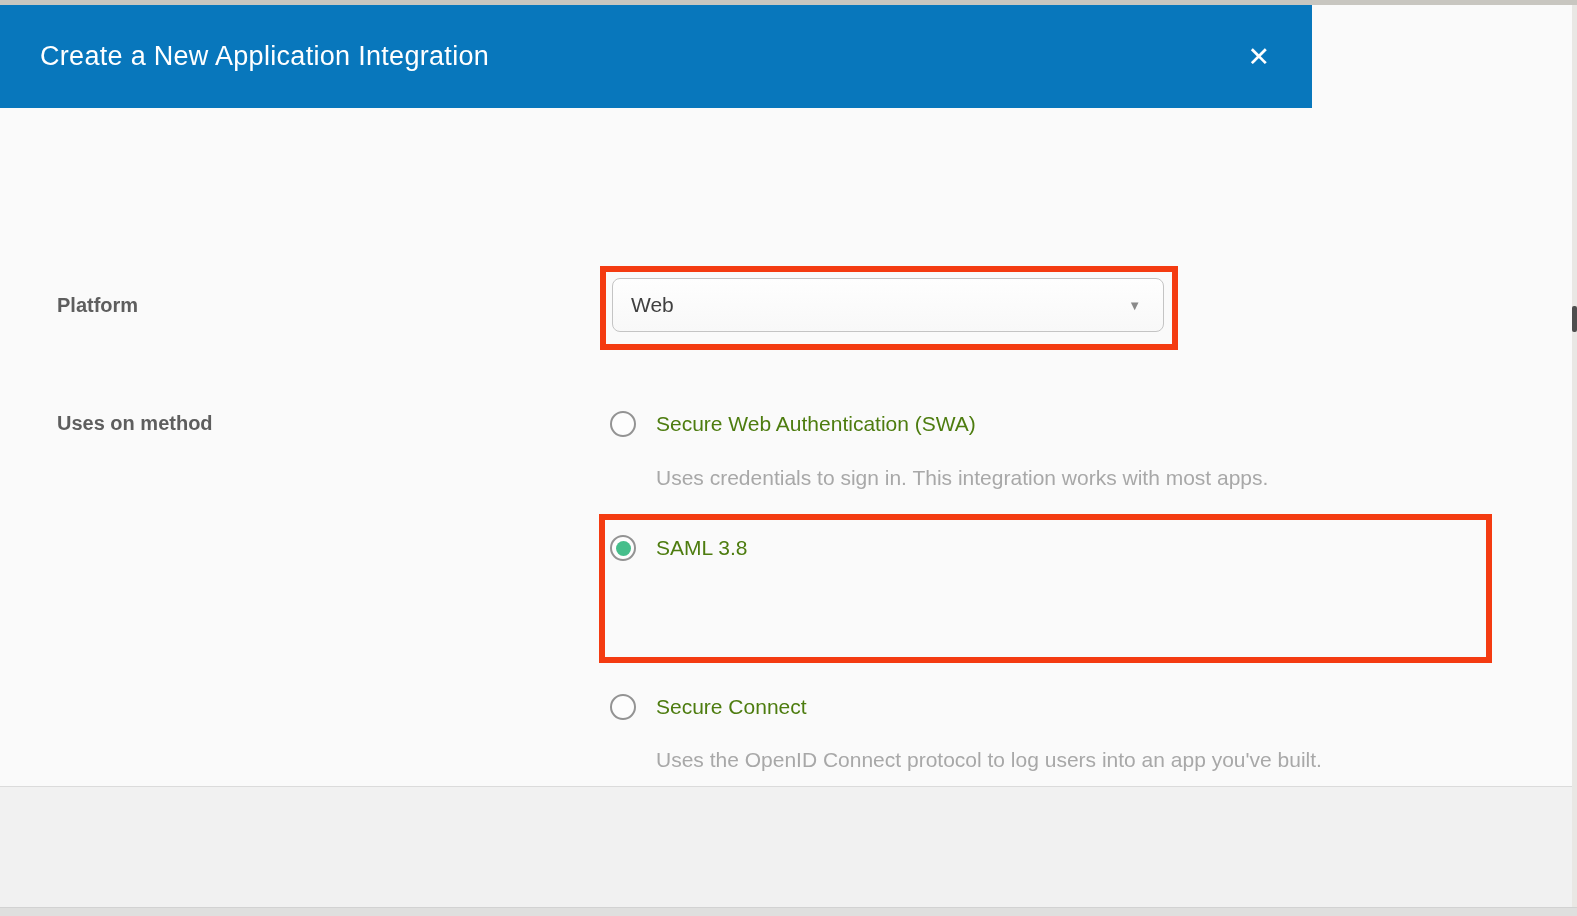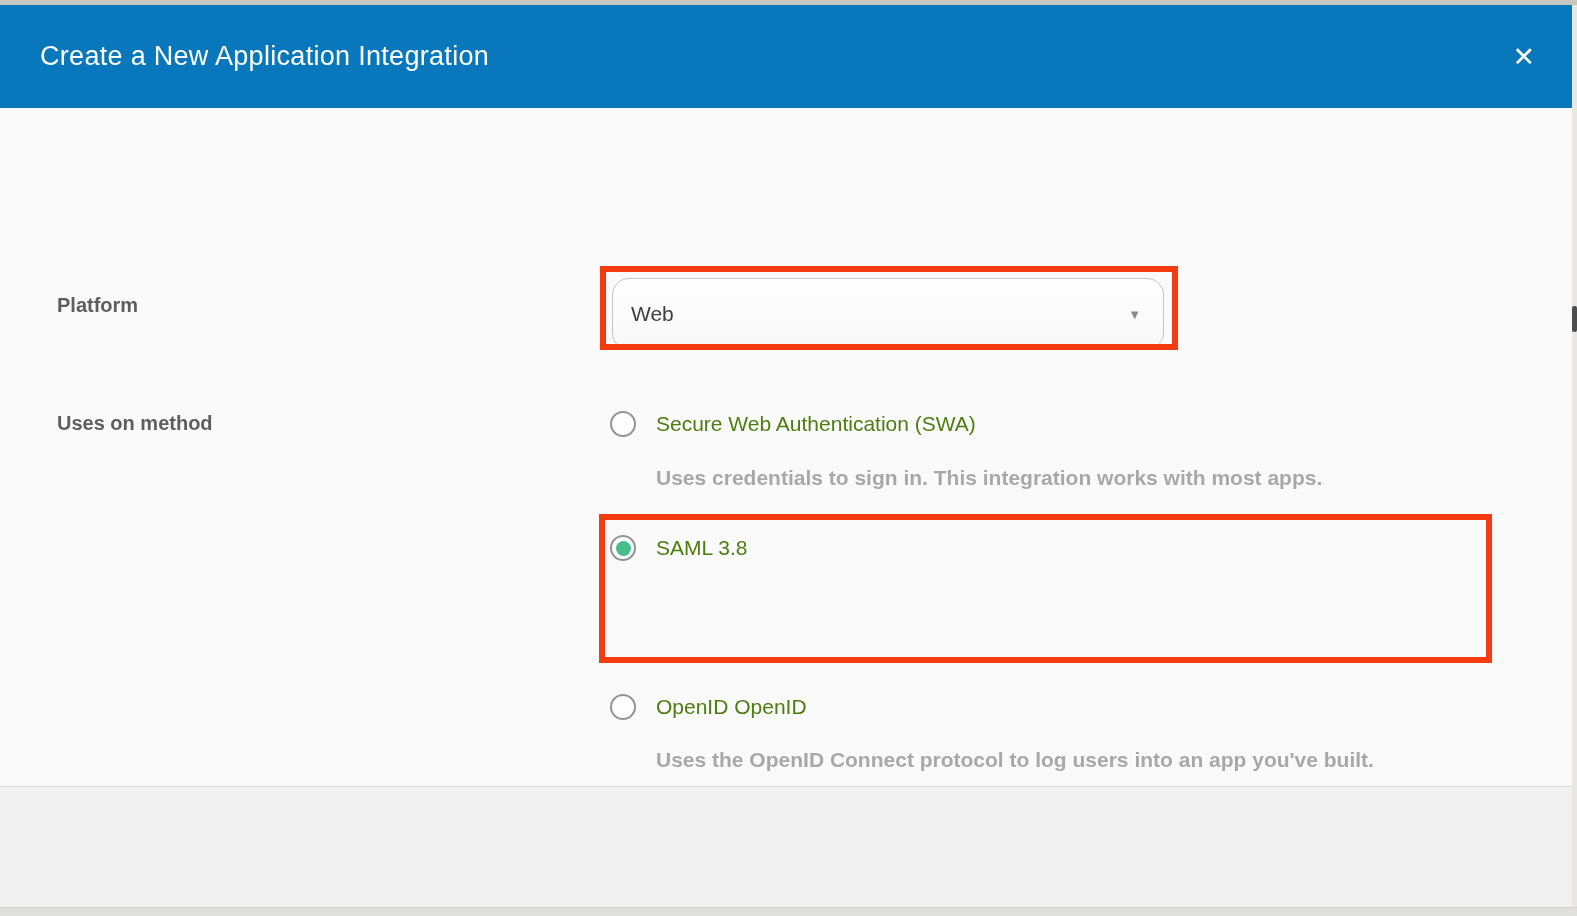--- a/index.html
+++ b/index.html
@@ -6,52 +6,52 @@
   body{font-family:"Liberation Sans","DejaVu Sans",sans-serif;}
   .screen{position:relative;width:1577px;height:916px;background:#FAFAFA;overflow:hidden;}
 
   
   .top-strip{position:absolute;left:0;top:0;width:1577px;height:5px;background:#C8C6C0;}
   .bottom-strip{position:absolute;left:0;top:907px;width:1577px;height:9px;background:#DFDFDE;border-top:1px solid #D2D2D2;}
   .right-strip{position:absolute;left:1572px;top:5px;width:5px;height:902px;background:#E9E7E4;}
   .scroll-thumb{position:absolute;left:1572px;top:306px;width:5px;height:26px;background:#4E4E4E;border-radius:2px;}
 
   
-  .header{position:absolute;left:0;top:5px;width:1577px;height:103px;background:#0877BC;}
+  .header{position:absolute;left:0;top:5px;width:1312px;height:103px;background:#0877BC;}
   .header-title{position:absolute;left:40px;top:0;height:103px;display:flex;align-items:center;
     color:#FFFFFF;font-size:27px;font-weight:400;letter-spacing:.3px;}
   .close-btn{position:absolute;right:42px;top:0;height:103px;display:flex;align-items:center;
     color:#FFFFFF;font-size:27px;font-weight:700;cursor:pointer;}
 
   
   .body{position:absolute;left:0;top:108px;width:1577px;height:678px;background:#FAFAFA;}
   .field-label{position:absolute;color:#5E5E5E;font-size:20px;font-weight:700;}
   .label-platform{left:57px;top:186px;}
   .label-signon{left:57px;top:304px;}
 
   
   .annot{position:absolute;border:6px solid #F43B11;box-sizing:border-box;pointer-events:none;}
   .annot-platform{left:600px;top:158px;width:578px;height:84px;}
   .annot-saml{left:599px;top:406px;width:893px;height:149px;}
 
   
-  .select{position:absolute;left:612px;top:170px;width:552px;height:72px;box-sizing:border-box;
-    background:linear-gradient(#FEFEFE,#F8F8F8);border:1px solid #C4C4C4;border-radius:17px;
+  .select{position:absolute;left:612px;top:170px;width:552px;height:54px;box-sizing:border-box;
+    background:linear-gradient(#FEFEFE,#F8F8F8);border:1px solid #C4C4C4;border-radius:8px;
     display:flex;align-items:center;padding:0 18px;cursor:pointer;}
   .select-value{color:#404040;font-size:21px;}
   .select-caret{position:absolute;right:22px;top:50%;transform:translateY(-50%);
     color:#8A8A8A;font-size:13px;}
 
   
   .radio{position:absolute;left:610px;width:26px;height:26px;border:2px solid #939393;
     border-radius:50%;background:#FDFDFD;box-sizing:border-box;cursor:pointer;}
   .radio.selected::after{content:"";position:absolute;left:50%;top:50%;width:15px;height:15px;
     margin:-7.5px 0 0 -7.5px;border-radius:50%;background:#45BE8B;}
   .opt-label{position:absolute;left:656px;color:#4d7c0f;font-size:21px;cursor:pointer;}
-  .opt-desc{position:absolute;left:656px;color:#A8A8A8;font-size:21px;line-height:36px;max-width:835px;font-weight:bold;}
+  .opt-desc{position:absolute;left:656px;color:#A8A8A8;font-size:21px;line-height:36px;max-width:835px;}
 
   .r-swa{top:303px;}    .l-swa{top:304px;}   .d-swa{top:352px;}
   .r-saml{top:427px;}   .l-saml{top:428px;}  .d-saml{top:470px;}
   .r-oidc{top:586px;}   .l-oidc{top:587px;}  .d-oidc{top:634px;}
 
   
   .footer{position:absolute;left:0;top:786px;width:1577px;height:121px;background:#F1F1F1;border-top:1px solid #DBDBDB;box-sizing:border-box;}
 </style>
 </head>
 <body>
@@ -79,21 +79,21 @@
 
     <div class="radio r-swa"></div>
     <div class="opt-label l-swa">Secure Web Authentication (SWA)</div>
     <div class="opt-desc d-swa">Uses credentials to sign in. This integration works with most apps.</div>
 
     <div class="radio r-saml selected"></div>
     <div class="opt-label l-saml">SAML 3.8</div>
     <div class="annot annot-saml"></div>
 
     <div class="radio r-oidc"></div>
-    <div class="opt-label l-oidc">OpenID OpenID</div>
+    <div class="opt-label l-oidc">Secure Connect</div>
     <div class="opt-desc d-oidc">Uses the OpenID Connect protocol to log users into an app you've built.</div>
 
   </div>
 
   <div class="footer">
     
     
     
   </div>
 

